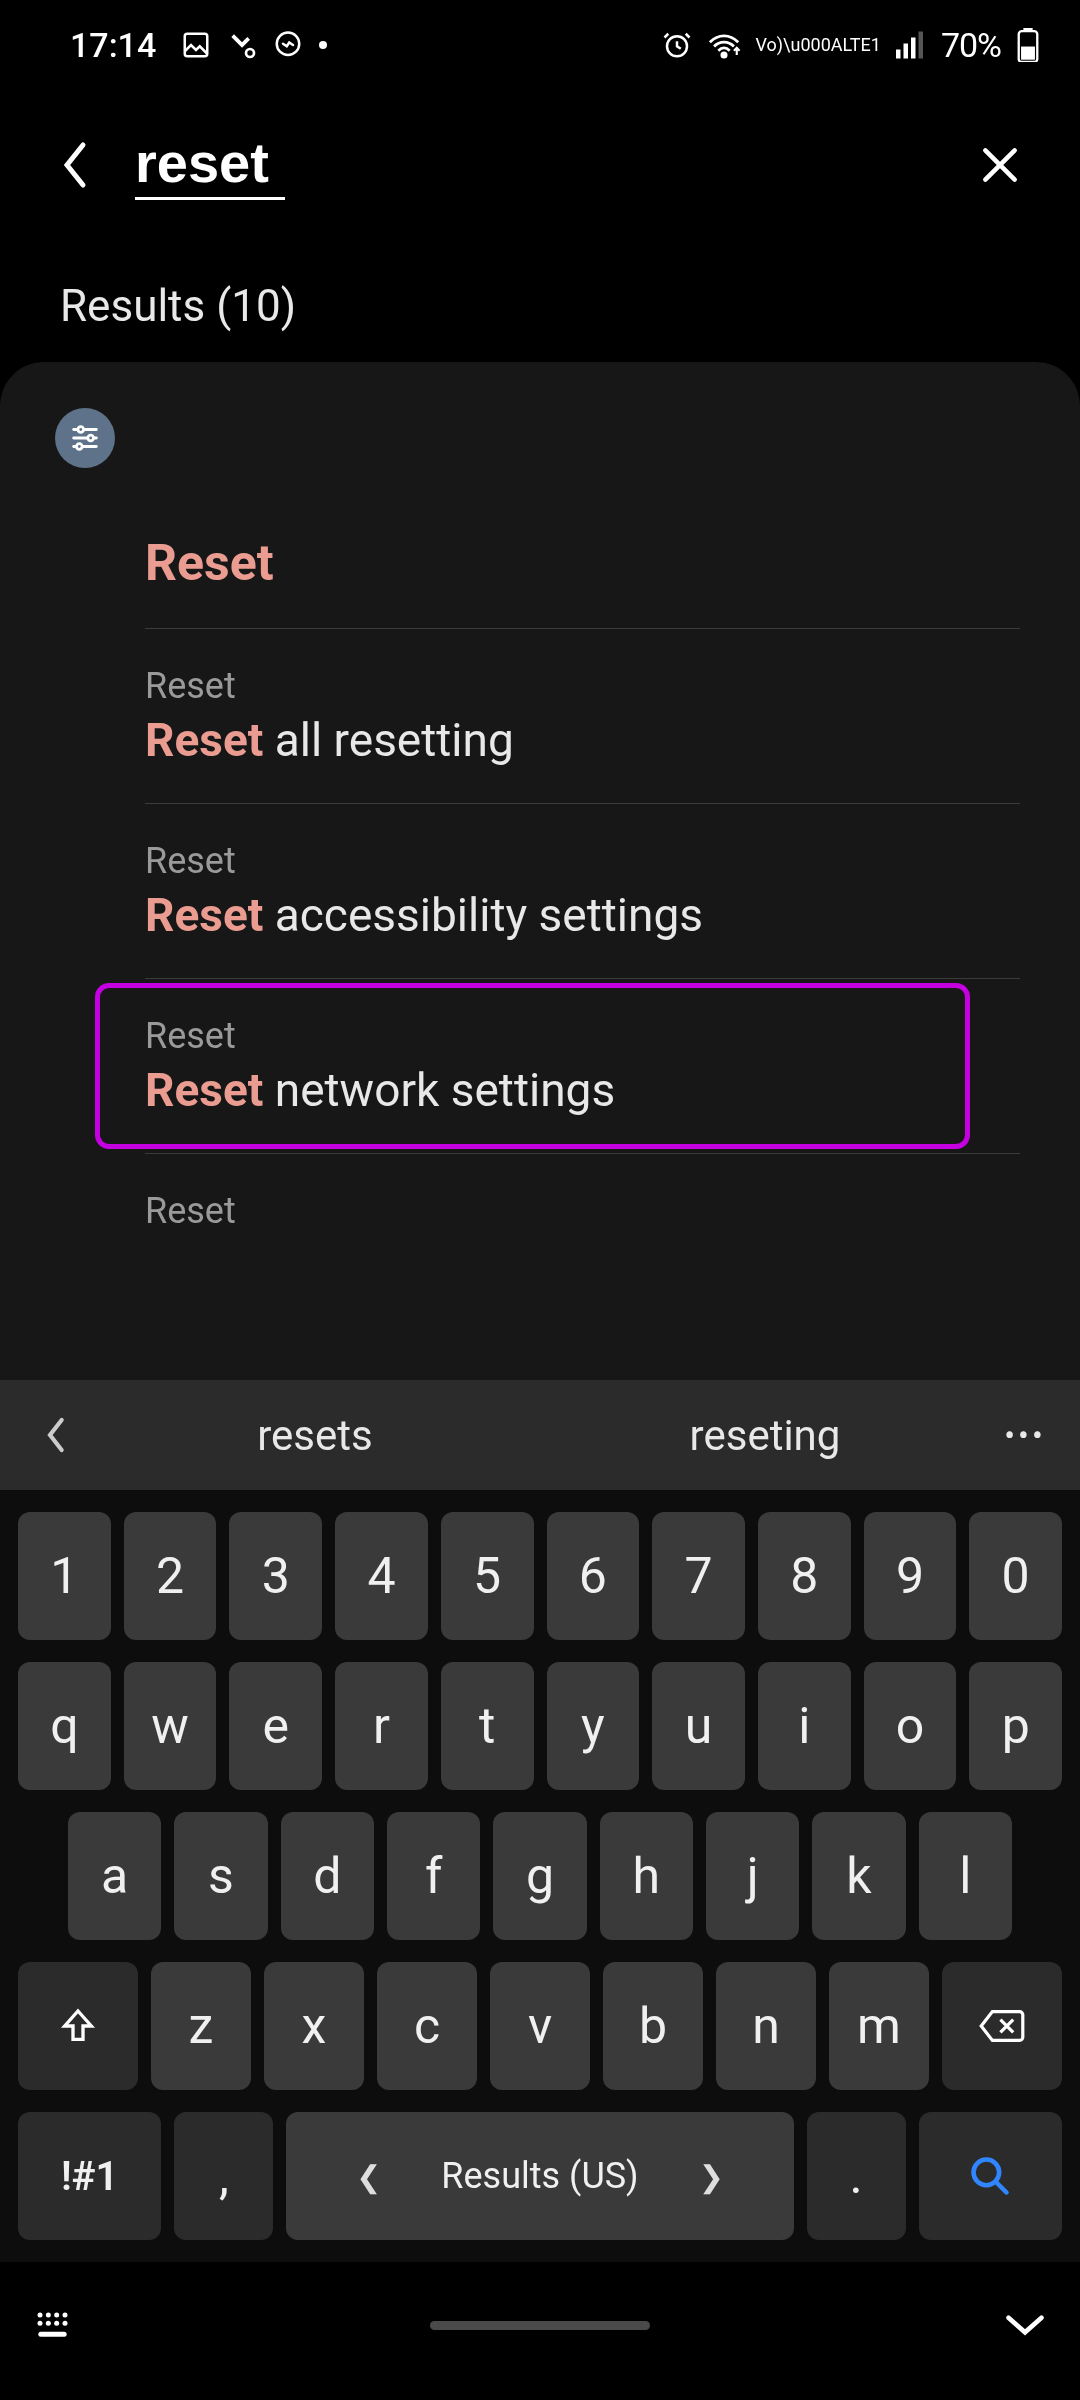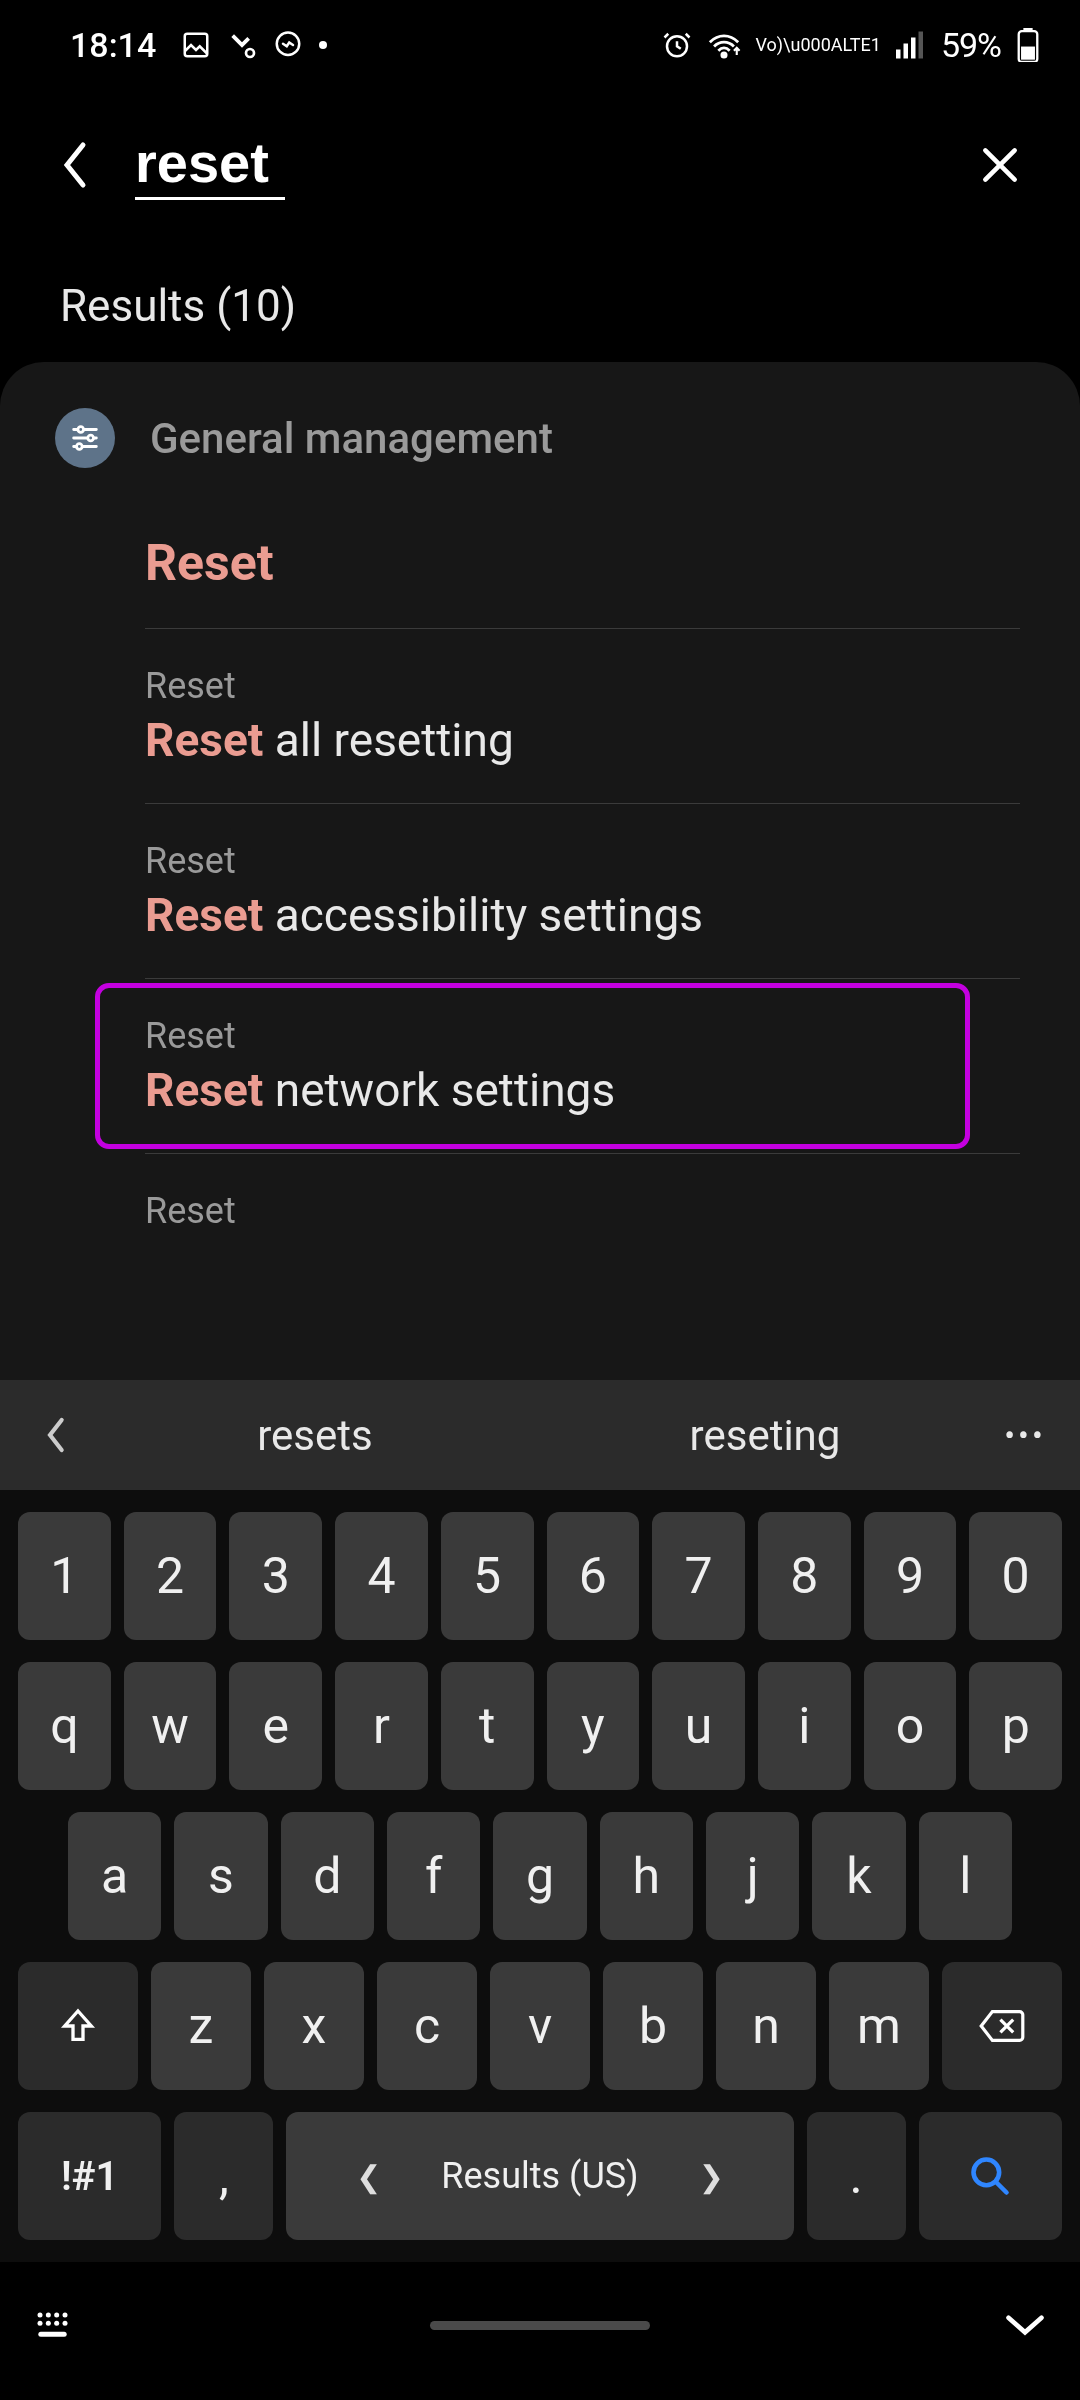--- a/index.html
+++ b/index.html
@@ -63,21 +63,21 @@
   .nav-pill { width: 220px; height: 9px; background: #4a4a4a; border-radius: 5px; margin: 0 auto; }
   .nav-down { width: 50px; display: flex; justify-content: center; }
 
   svg { display: block; }
 </style>
 </head>
 <body>
 
 <div class="status-bar">
   <div class="status-left">
-    <span class="time">18:14</span>
+    <span class="time">17:14</span>
     <span class="icon-img">
       <svg width="30" height="30" viewBox="0 0 24 24" fill="none" stroke="#fff" stroke-width="2">
           <rect x="3" y="3" width="18" height="18" rx="2"></rect>
           <path d="M3 17l5-5 4 4 3-3 6 6"></path>
         </svg>
     </span>
     <span class="icon-missedcall">
       <svg width="32" height="32" viewBox="0 0 24 24" fill="#fff">
           <path d="M19 10l-4-4-6 6L4 7v5l5 5 6-6 4 4z" opacity="0"></path>
           <path d="M6 4l6 6 4-4 2 2-6 6L4 6z"></path>
@@ -112,21 +112,21 @@
     </span>
     <span class="icon-lte" style="font-size:18px;line-height:1;color:#fff;white-space:pre;">Vo)\u000A<span>LTE1</span></span>
     <span class="icon-signal">
       <svg width="30" height="28" viewBox="0 0 20 18">
           <rect x="0" y="12" width="3" height="6" fill="#fff"></rect>
           <rect x="5" y="8" width="3" height="10" fill="#fff"></rect>
           <rect x="10" y="4" width="3" height="14" fill="#fff"></rect>
           <rect x="15" y="0" width="3" height="18" fill="#555"></rect>
         </svg>
     </span>
-    <span class="pct">59%</span>
+    <span class="pct">70%</span>
     <span class="icon-batt">
       <svg width="24" height="34" viewBox="0 0 14 22">
           <rect x="4" y="0" width="6" height="2" fill="#fff"></rect>
           <rect x="1" y="2" width="12" height="20" rx="2" fill="none" stroke="#fff" stroke-width="1.5"></rect>
           <rect x="2.5" y="12" width="9" height="8.5" fill="#fff"></rect>
         </svg>
     </span>
   </div>
 </div>
 
@@ -151,21 +151,20 @@
 <div class="results-panel">
   <div class="category-row">
     <div class="cat-icon">
       <svg width="34" height="34" viewBox="0 0 24 24" fill="none" stroke="#fff" stroke-width="2" stroke-linecap="round">
           <path d="M4 6h16M4 12h16M4 18h16"></path>
           <circle cx="9" cy="6" r="2" fill="#5e7389"></circle>
           <circle cx="16" cy="12" r="2" fill="#5e7389"></circle>
           <circle cx="8" cy="18" r="2" fill="#5e7389"></circle>
         </svg>
     </div>
-    <div class="cat-label">General management</div>
   </div>
 
   <div class="result-list">
 
     <div class="result-item no-top-sub">
       <div class="main-line"><span class="hl-big">Reset</span></div>
     </div>
 
     <div class="result-item">
       <div class="sub-line">Reset</div>

